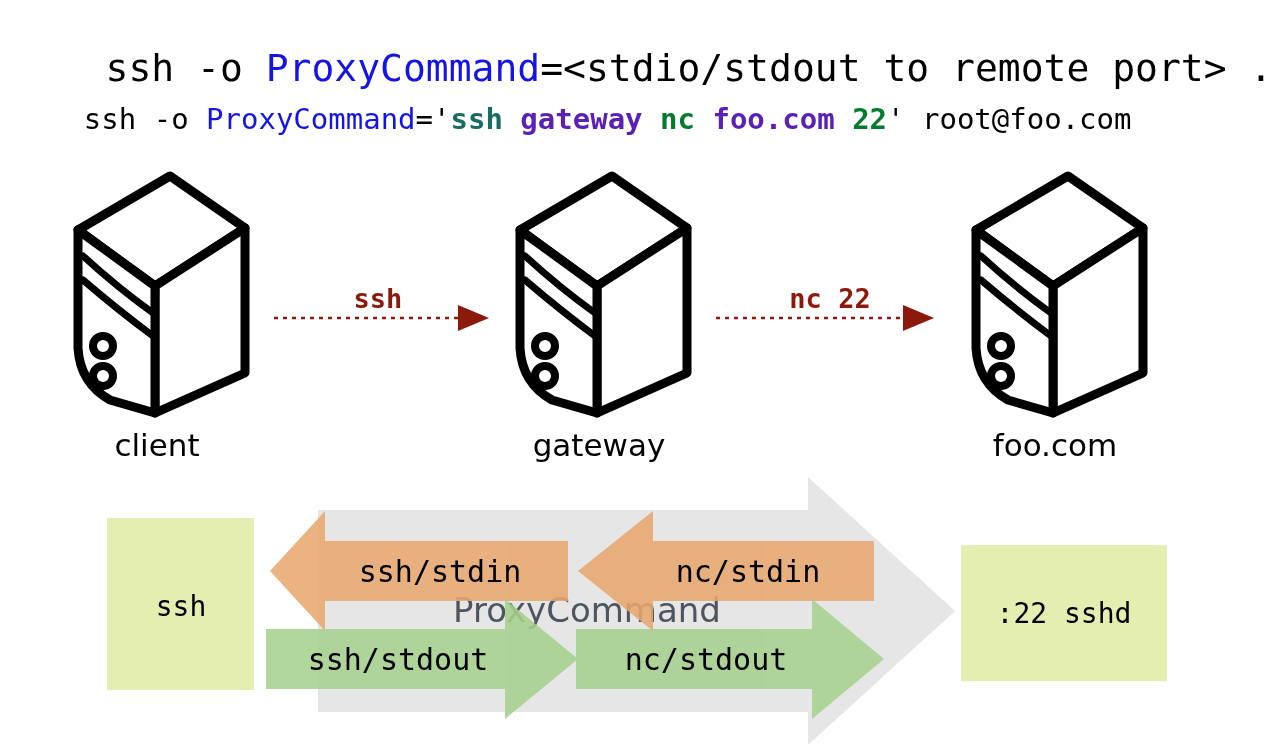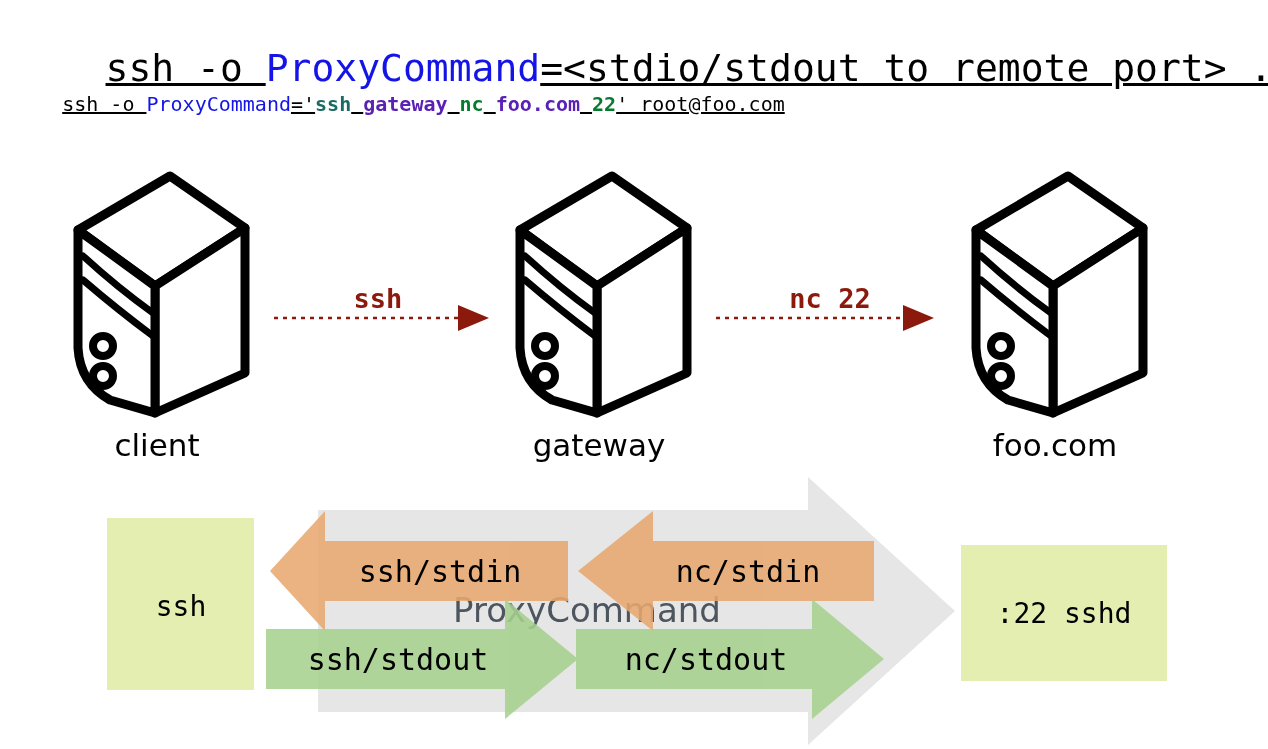--- a/index.html
+++ b/index.html
@@ -28,28 +28,28 @@
     font-family: "DejaVu Sans Mono", "Liberation Mono", monospace;
     color: #000000;
   }
   #cmd-title {
     top: 2px;
     font-size: 38px;
     letter-spacing: 0px;
   }
   #cmd-example {
     top: 68px;
-    font-size: 20px;
+    font-size: 29px;
   }
   .tok { white-space: pre; }
   .tok-blue   { color: #1414e6; }
   .tok-teal   { color: #1a6b63; font-weight: bold; }
   .tok-purple { color: #5b21b6; font-weight: bold; }
   .tok-green  { color: #067a2e; font-weight: bold; }
-  .tok-black  { color: #000000; text-decoration: underline; }
+  .tok-black  { color: #000000; }
 
   
   #diagram {
     position: absolute;
     left: 0;
     top: 0;
     width: 1268px;
     height: 749px;
   }
 

